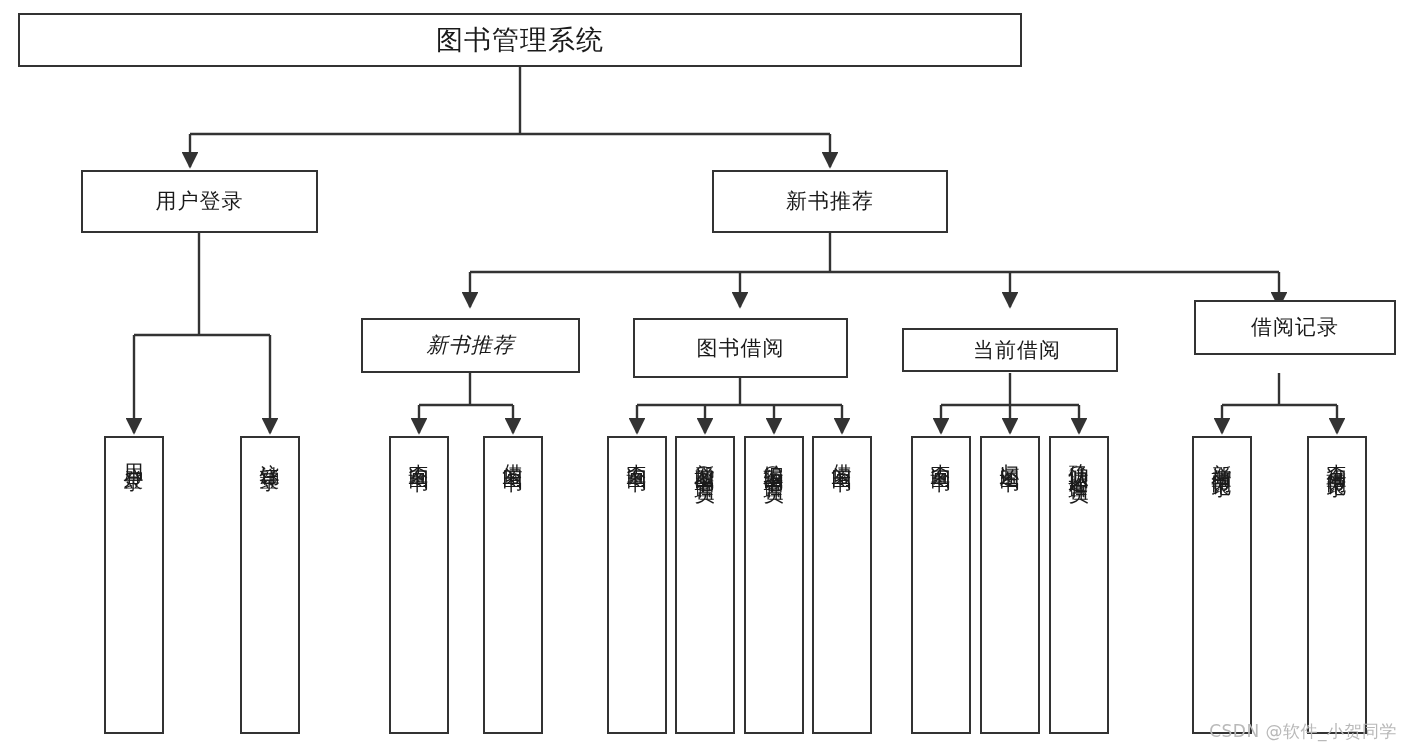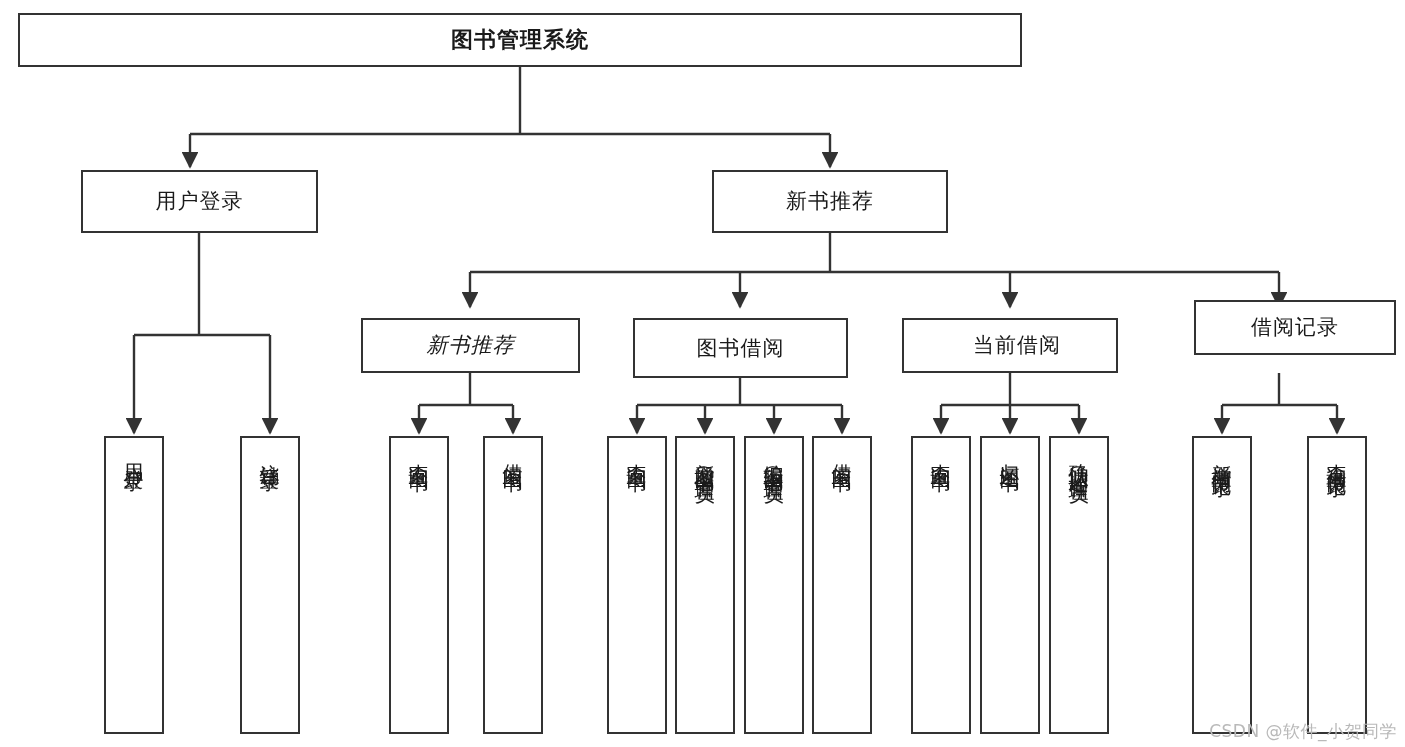--- a/index.html
+++ b/index.html
@@ -43,23 +43,22 @@
     color: #1a1a1a;
     line-height: 1.25;
     white-space: pre;
   }
   
   .node.h .node-label {
     font-size: 21px;
     letter-spacing: 1px;
   }
   .node.root .node-label {
-    font-size: 22px;
+    font-size: 27px;
     letter-spacing: 1px;
-    font-weight: bold;
   }
   
   .node.v {
     align-items: flex-start;
     justify-content: center;
     padding-top: 10px;
   }
   .node.v .node-label {
     writing-mode: vertical-rl;
     text-orientation: upright;
@@ -146,21 +145,21 @@
   <div class="node h" style="left:712px; top:170px; width:236px; height:63px;">
     <span class="node-label">新书推荐</span>
   </div>
 
   <div class="node h" style="left:361px; top:318px; width:219px; height:55px;font-style:italic;">
     <span class="node-label">新书推荐</span>
   </div>
   <div class="node h" style="left:633px; top:318px; width:215px; height:60px;">
     <span class="node-label">图书借阅</span>
   </div>
-  <div class="node h" style="left:902px; top:318px; width:216px; height:55px;padding-left:14px;">
+  <div class="node h" style="left:902px; top:328px; width:216px; height:44px;padding-left:14px;">
     <span class="node-label">当前借阅</span>
   </div>
   <div class="node h" style="left:1170px; top:300px; width:202px; height:55px;margin-left:24px;">
     <span class="node-label">借阅记录</span>
   </div>
 
   <div class="node v" style="left:104px; top:436px; width:60px; height:298px;">
     <span class="node-label">用户登录</span>
   </div>
   <div class="node v" style="left:240px; top:436px; width:60px; height:298px;">

